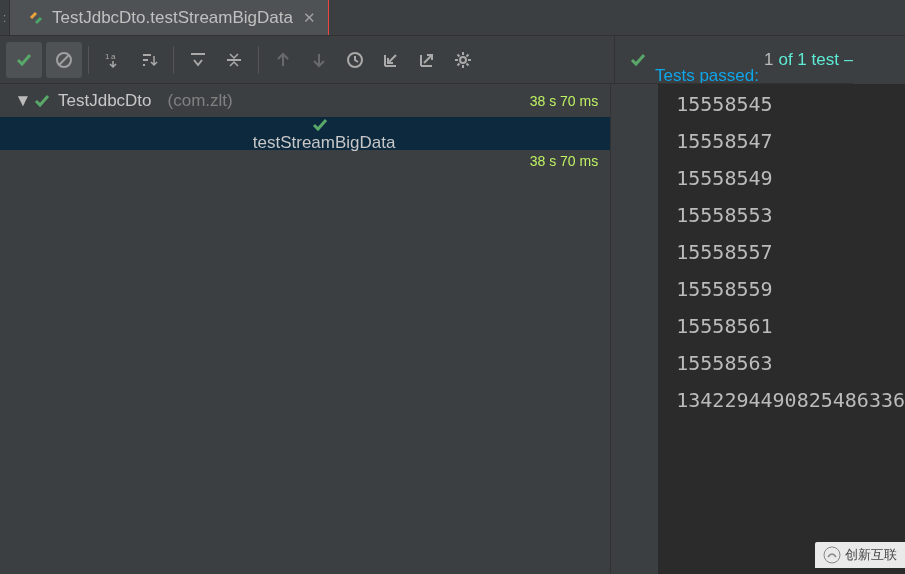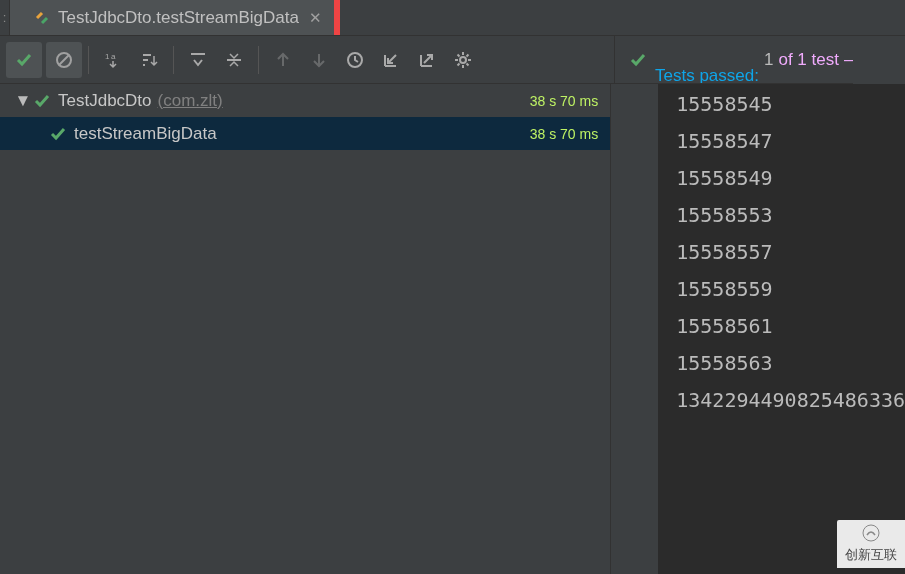--- a/index.html
+++ b/index.html
@@ -19,23 +19,23 @@
     border-bottom: 1px solid #323232;
   }
   .tab-prefix {
     width: 10px;
     display: flex; align-items: center; justify-content: center;
     border-right: 1px solid #323232;
     color: #888;
   }
   .tab {
     display: flex; align-items: center;
-    padding: 0 10px 0 24px;
+    padding: 0 10px 0 18px;
     background: #4e5254;
-    border-right: 6px solid #ef4444;
+    border-right: 1px solid #ef4444;
     gap: 8px;
     font-size: 17px;
     color: #c0c0c0;
   }
   .tab-close {
     color: #a0a0a0;
     font-size: 15px;
     padding: 0 2px;
   }
   .toolbar {
@@ -59,21 +59,21 @@
     display: flex; align-items: center;
     padding-left: 14px;
     font-size: 17px;
     color: #bbbbbb;
     border-bottom: 1px solid #323232;
     white-space: nowrap;
     overflow: hidden;
   }
   .status .passed { color: #0ea5e9; margin-top: 32px; }
   .status .count { color: #bbbbbb; }
-  .status .of { color: #f0abfc; }
+  .status .of { color: #5eead4; }
   .main {
     display: flex;
     height: calc(574px - 36px - 48px);
   }
   .tree {
     width: 615px;
     border-right: 1px solid #323232;
     background: #3c3f41;
   }
   .output {
@@ -84,52 +84,52 @@
   }
   .tree-row {
     height: 33px;
     display: flex;
     align-items: center;
     padding: 0 12px 0 12px;
     font-size: 17px;
   }
   .tree-row.selected {
     background: #0d293e;
+    flex-direction: column;
   }
   .tree-row .arrow {
     width: 22px; text-align: center; color: #bbb;
   }
   .tree-row .check {
     color: #59a869;
     font-weight: bold;
     margin-right: 8px;
     font-size: 17px;
   }
   .tree-row .name { color: #c7c7c7; }
-  .tree-row .pkg { color: #808080; margin-left: 6px; text-decoration: underline; }
+  .tree-row .pkg { color: #808080; margin-left: 16px; }
   .tree-row .time { margin-left: auto; color: #bef264; font-size: 14px; }
   .tree-row.child { padding-left: 50px; }
   .out-line {
     font-family: "Consolas", "DejaVu Sans Mono", monospace;
     font-size: 20px;
     line-height: 37px;
     color: #bbbbbb;
     white-space: nowrap;
   }
   .out-line .bold { color: #dcdcdc; }
   .watermark {
     position: absolute;
     right: 0; bottom: 6px;
     background: rgba(255,255,255,0.9);
     color: #444;
     font-size: 13px;
     padding: 4px 8px;
     display: flex; align-items: center; gap: 4px;
     border-top-left-radius: 2px;
-    flex-direction: column;
   }
   .container { position: relative; width: 905px; height: 574px; }
   svg { display: block; }
 </style>
 </head>
 <body>
 
 <div class="container">
 
   <div class="tab-bar">

